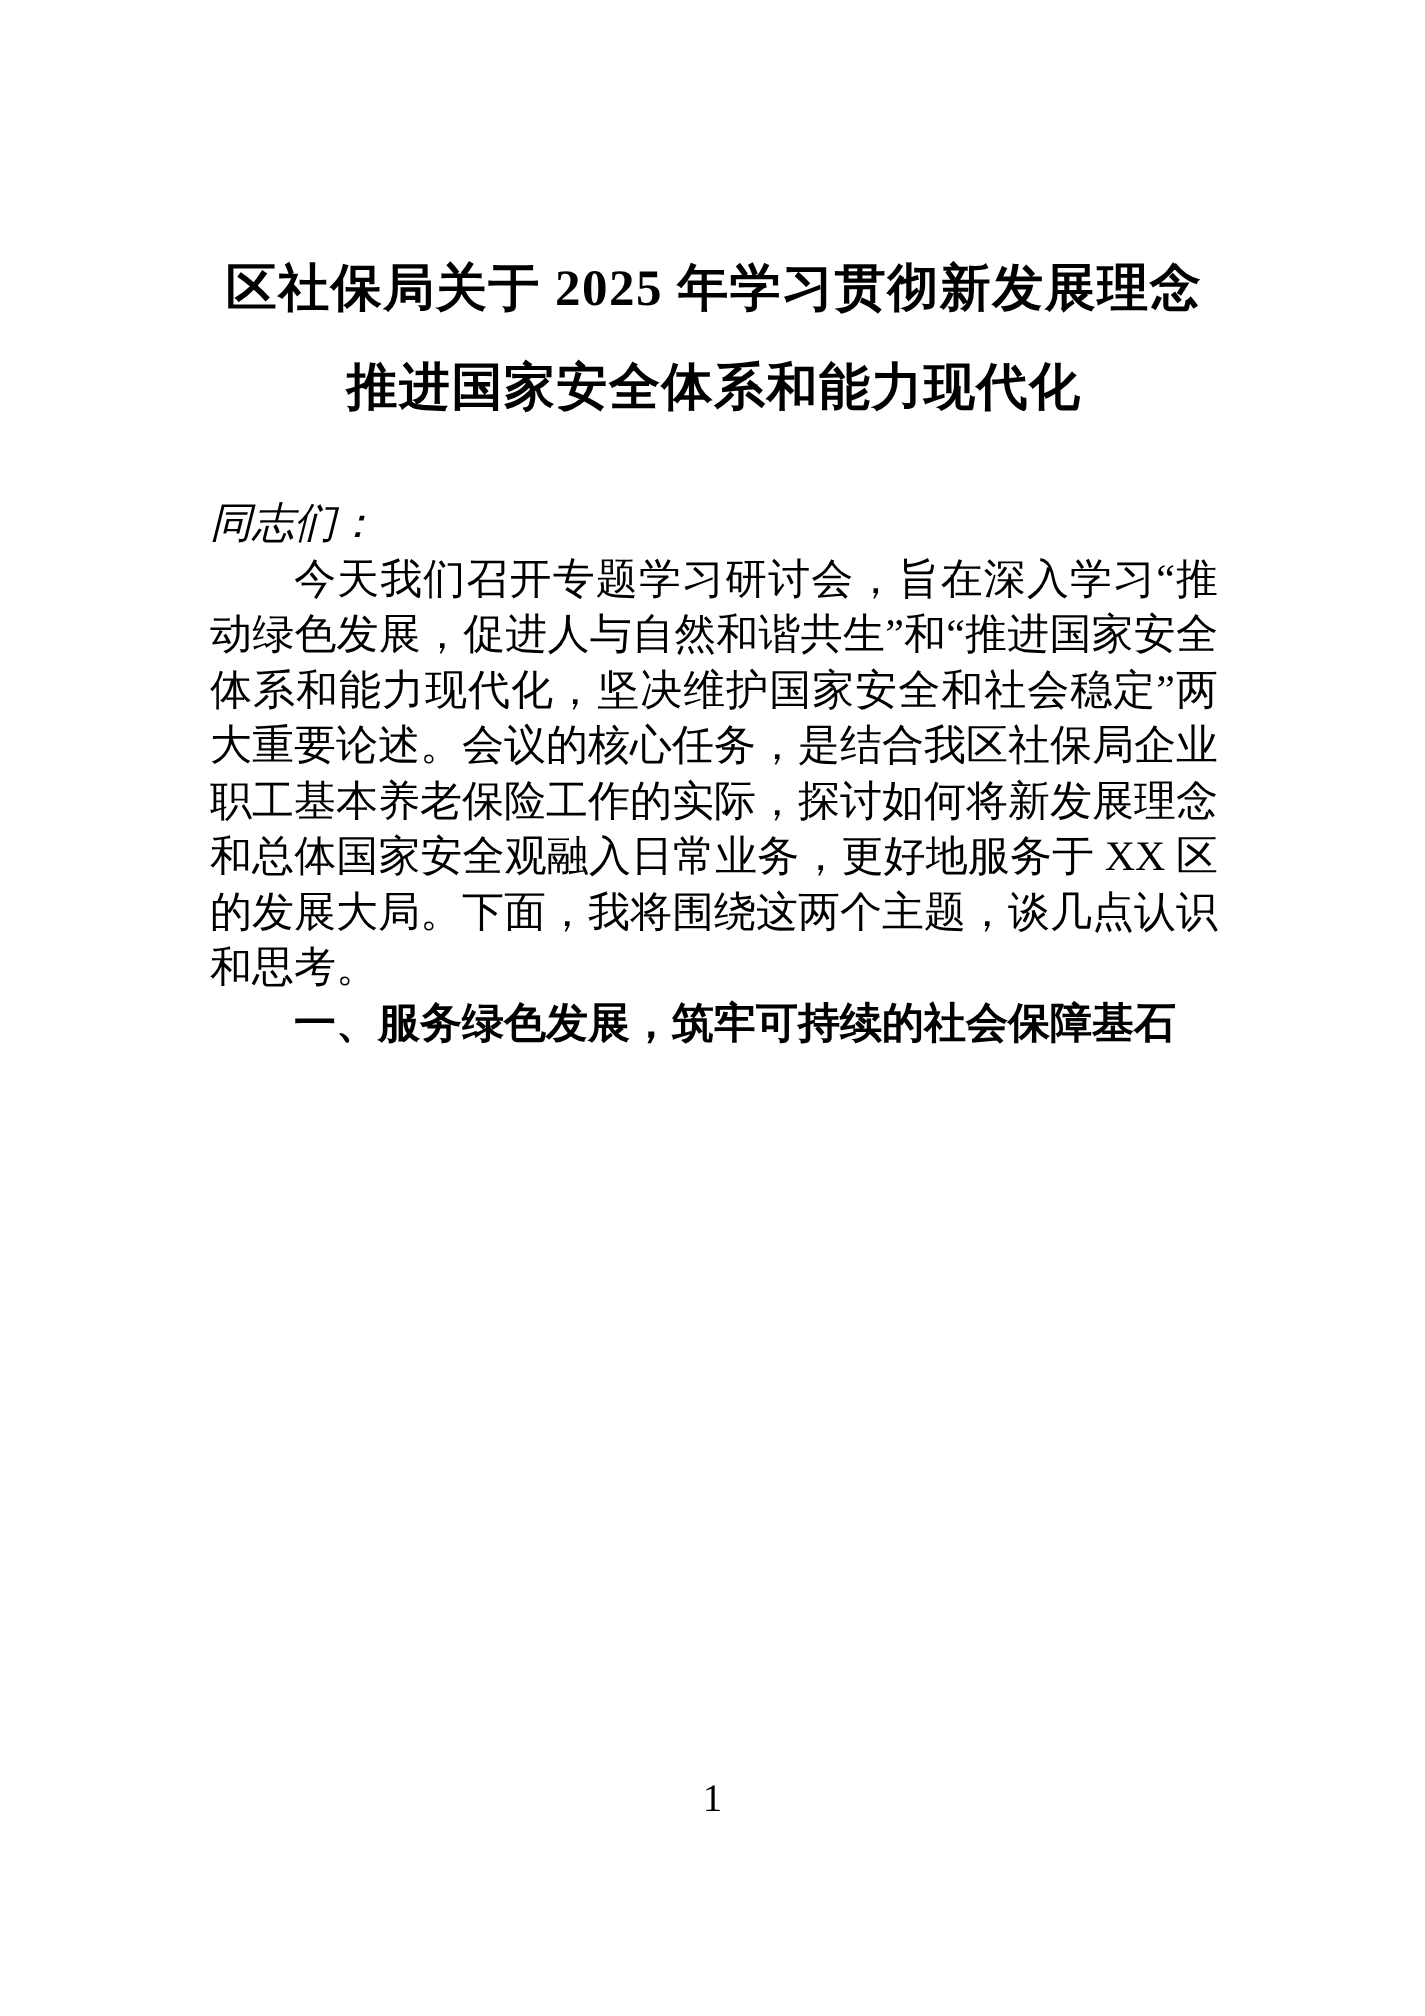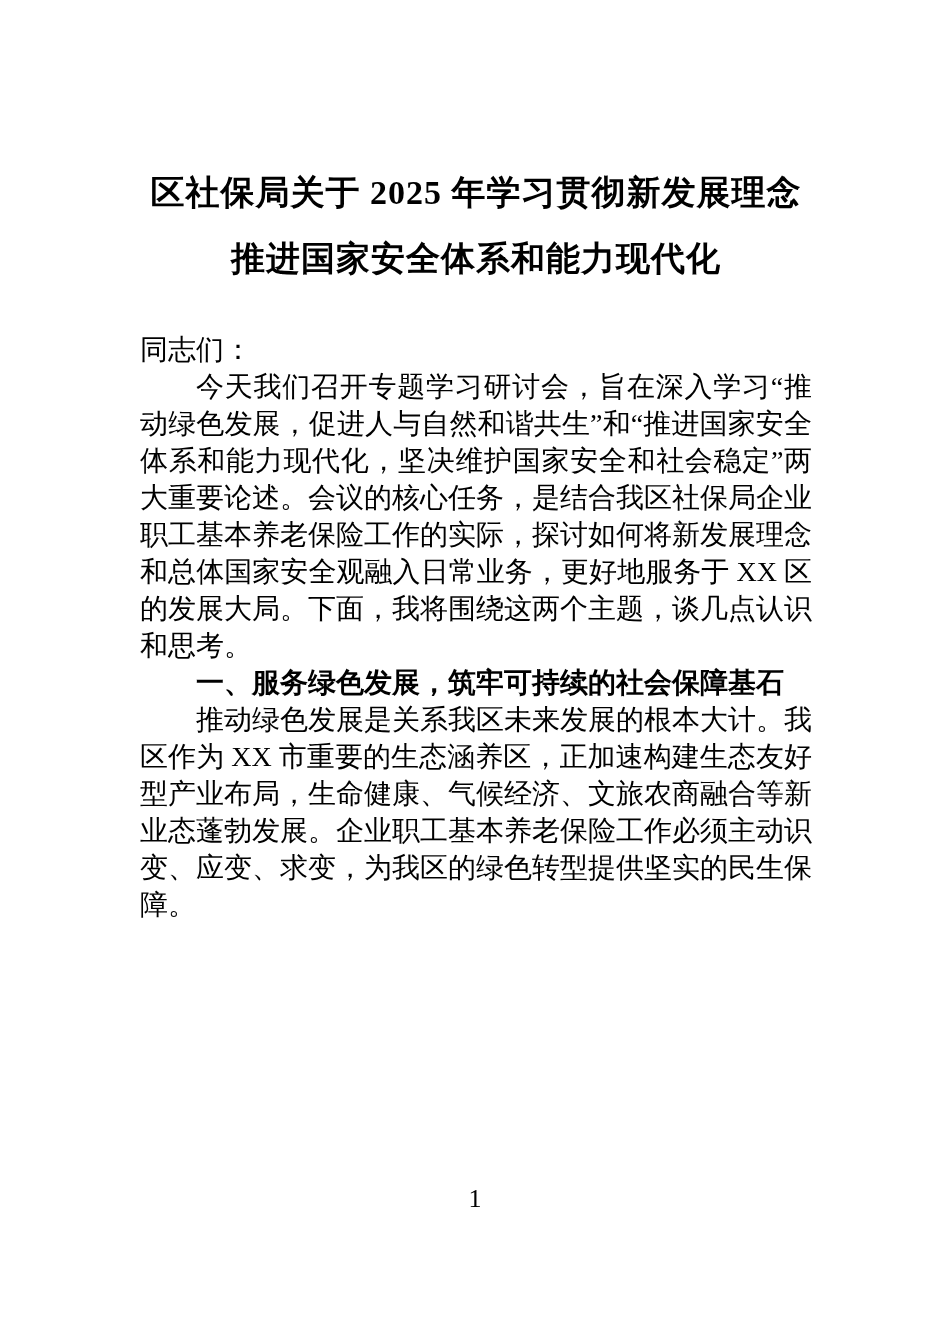--- a/index.html
+++ b/index.html
@@ -43,20 +43,21 @@
     line-height: 37px;
     text-align: justify;
     text-justify: inter-ideograph;
   }
   .body-text p {
     margin: 0;
     text-indent: 2em;
   }
   .body-text p.salutation {
     text-indent: 0;
+    font-style: italic;
   }
   .body-text p.heading {
     font-weight: bold;
   }
   .page-number {
     position: absolute;
     top: 1183px;
     left: 0;
     width: 100%;
     text-align: center;
@@ -73,19 +74,18 @@
 
     <h1 class="title">
       <span class="title-line">区社保局关于 2025 年学习贯彻新发展理念</span>
       <span class="title-line">推进国家安全体系和能力现代化</span>
     </h1>
 
     <div class="body-text">
       <p class="salutation">同志们：</p>
       <p class="para">今天我们召开专题学习研讨会，旨在深入学习“推动绿色发展，促进人与自然和谐共生”和“推进国家安全体系和能力现代化，坚决维护国家安全和社会稳定”两大重要论述。会议的核心任务，是结合我区社保局企业职工基本养老保险工作的实际，探讨如何将新发展理念和总体国家安全观融入日常业务，更好地服务于 XX 区的发展大局。下面，我将围绕这两个主题，谈几点认识和思考。</p>
       <p class="heading">一、服务绿色发展，筑牢可持续的社会保障基石</p>
-      <p class="para">推动绿色发展是关系我区未来发展的根本大计。我区作为 XX 市重要的生态涵养区，正加速构建生态友好型产业布局，生命健康、气候经济、文旅农商融合等新业态蓬勃发展。企业职工基本养老保险工作必须主动识变、应变、求变，为我区的绿色转型提供坚实的民生保障。</p>
     </div>
 
   </div>
 
   <div class="page-number">1</div>
 </div>
 
 </body></html>

